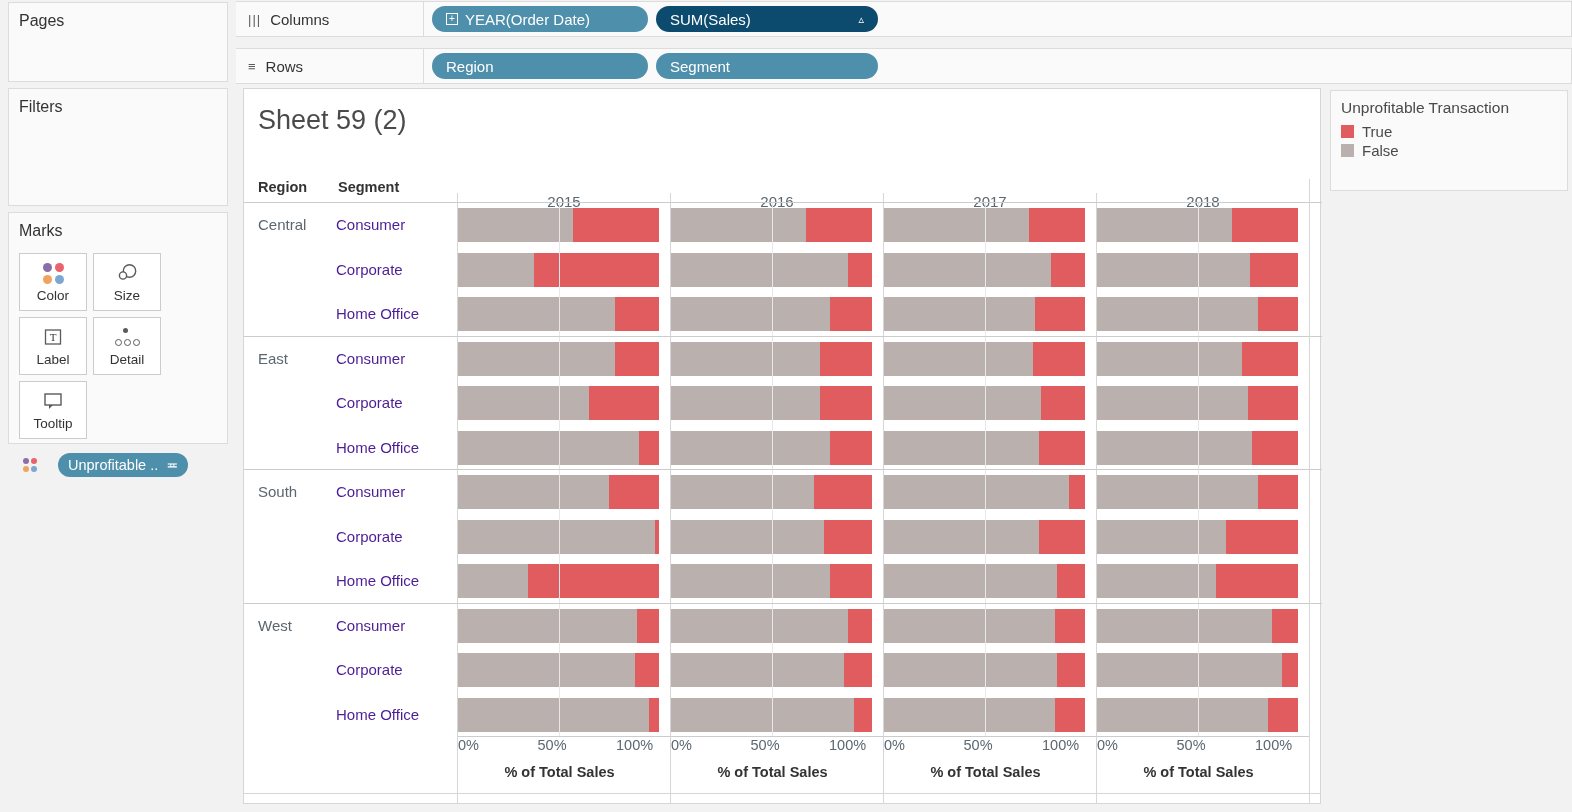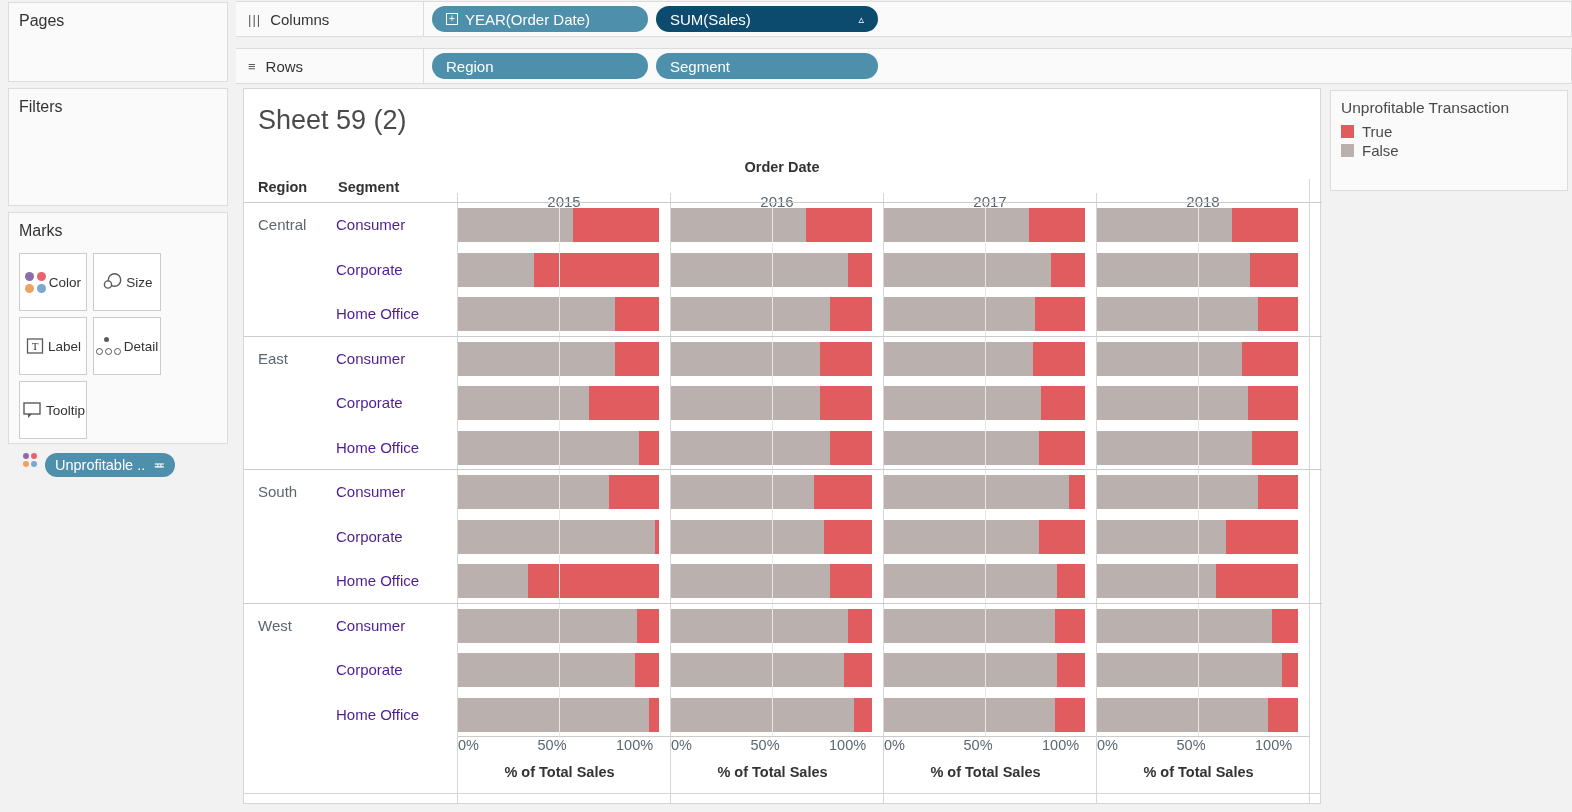--- a/index.html
+++ b/index.html
@@ -31,33 +31,33 @@
   .marktype-select .bar-glyph i:nth-child(3){height:11px;}
   .marktype-select .dd {
     position:absolute; right:0; top:-1px; bottom:-1px; width:30px; border-left:1px solid #ccc;
     display:flex; align-items:center; justify-content:center; background:#fff;
   }
   .caret { width:0;height:0;border-left:5px solid transparent;border-right:5px solid transparent;border-top:6px solid #6b6b6b; }
 
   .shelf-buttons { display:flex; gap:6px; margin: 9px 10px 0 10px; flex-wrap: wrap; }
   .mk-btn {
     width:68px; height:58px; border:1px solid #ccc; background:#fff;
-    display:flex; flex-direction:row; align-items:center; justify-content:center; gap:3px;
+    display:flex; flex-direction:column; align-items:center; justify-content:center; gap:3px;
     font-size:13.5px; color:#333;
   }
   .mk-btn .glyph { height:24px; display:flex; align-items:center; justify-content:center; }
 
   .color-dots { display:grid; grid-template-columns:9px 9px; grid-template-rows:9px 9px; gap:3px; }
   .color-dots span { border-radius:50%; display:block; width:9px; height:9px; }
 
   .detail-dots { display:flex; align-items:flex-end; gap:2px; position:relative; height:18px; }
   .detail-dots .d { width:7px;height:7px;border-radius:50%;border:1.4px solid #5a5a5a; }
   .detail-dots .top { position:absolute; left:8px; top:0; width:5px;height:5px;border-radius:50%;background:#5a5a5a;border:none; }
 
-  .pill-row { display:flex; align-items:flex-start; gap:8px; margin:14px 10px 0 14px; }
+  .pill-row { display:flex; align-items:center; gap:21px; margin:14px 10px 0 14px; }
   .pill-dots { display:grid; grid-template-columns:6px 6px; grid-template-rows:6px 6px; gap:2px; }
   .pill-dots span { width:6px;height:6px;border-radius:50%; display:block; }
   .mark-pill {
     background:#4e8fac; color:#fff; border-radius:12px; height:24px; padding:0 10px;
     display:flex; align-items:center; gap:8px; font-size:14.5px;
   }
 
   
   .shelf-row { position:absolute; left:236px; height:38px; background:#f2f2f2; display:flex; align-items:center; }
   #columns-shelf { top:0; width:1336px; }
@@ -250,21 +250,20 @@
         <span>Region</span>
       </span>
       <span class="pill blue pill-w2">
         <span>Segment</span>
       </span>
     </div>
   </div>
 
   <div id="viz-panel">
     <div id="viz-title">Sheet 59 (2)</div>
-    <div id="order-date-label">Order Date</div>
 
     <div class="hdr-row">
       <span id="hdr-region">Region</span>
       <span id="hdr-segment">Segment</span>
     </div>
 
     <div id="year-headers">
         <div class="year-hdr" style="left: 213px; width: 213px;">2015</div>
         <div class="year-hdr" style="left: 426px; width: 213px;">2016</div>
         <div class="year-hdr" style="left: 639px; width: 213px;">2017</div>

